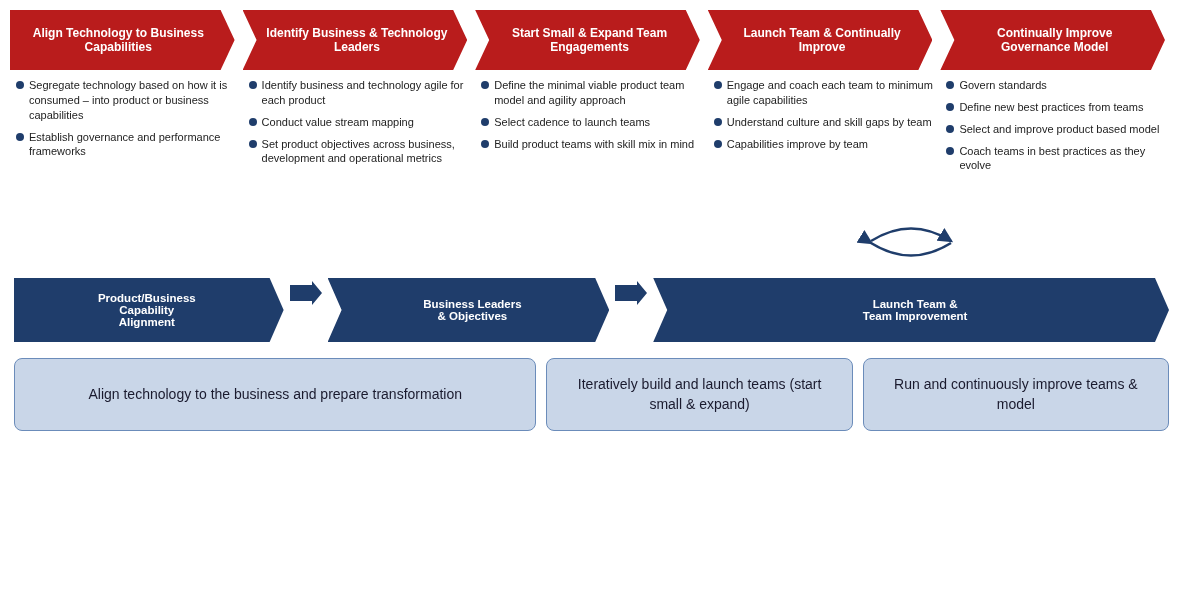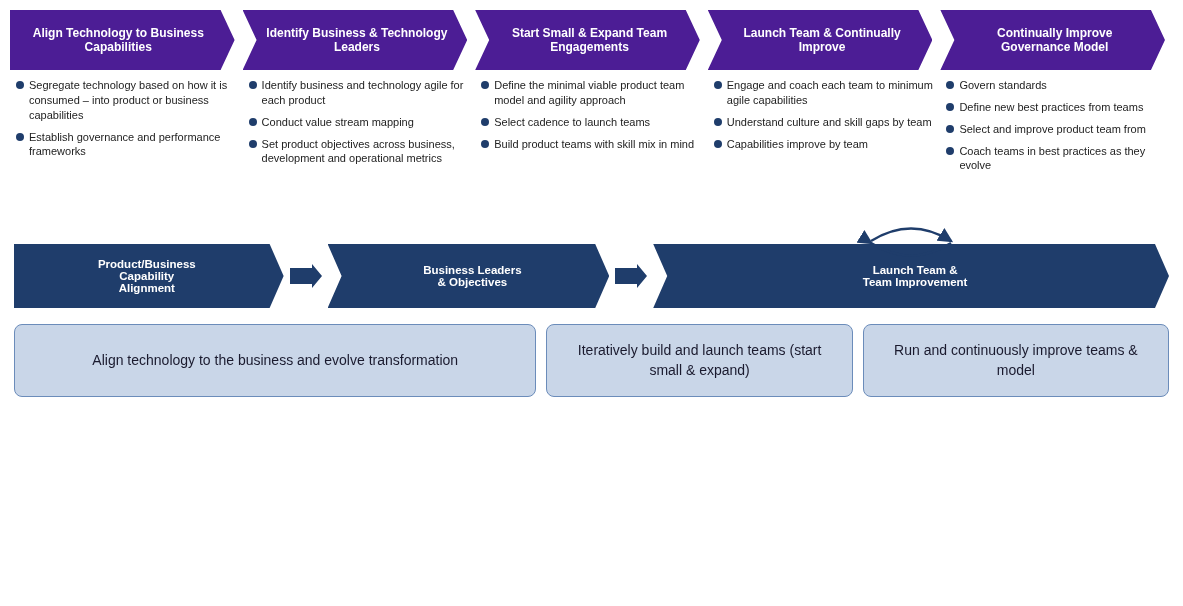--- a/index.html
+++ b/index.html
@@ -28,21 +28,21 @@
       flex: 1;
       min-height: 220px;
     }
 
     
     .chevron-header {
       display: flex;
       align-items: center;
       justify-content: center;
       text-align: center;
-      background: #4c1d95;
+      background: #b91c1c;
       color: #fff;
       font-weight: bold;
       font-size: 12px;
       padding: 8px 18px 8px 22px;
       min-height: 60px;
       position: relative;
       margin-right: 8px;
       clip-path: polygon(0 0, calc(100% - 14px) 0, 100% 50%, calc(100% - 14px) 100%, 0 100%, 14px 50%);
     }
 
@@ -96,20 +96,21 @@
       font-size: 11.5px;
       text-align: center;
       padding: 10px 14px 10px 22px;
       position: relative;
       clip-path: polygon(0 0, calc(100% - 14px) 0, 100% 50%, calc(100% - 14px) 100%, 0 100%, 14px 50%);
       min-height: 64px;
       display: flex;
       align-items: center;
       justify-content: center;
       flex: 1;
+      margin-top: 34px;
     }
 
     .arrow-box.first {
       clip-path: polygon(0 0, calc(100% - 14px) 0, 100% 50%, calc(100% - 14px) 100%, 0 100%);
       padding-left: 10px;
     }
 
     .arrow-connector {
       width: 36px;
       flex-shrink: 0;
@@ -260,21 +261,21 @@
           <li>
             <span class="bullet-dot"></span>
             <span>Govern standards</span>
           </li>
           <li>
             <span class="bullet-dot"></span>
             <span>Define new best practices from teams</span>
           </li>
           <li>
             <span class="bullet-dot"></span>
-            <span>Select and improve product team from</span>
+            <span>Select and improve product based model</span>
           </li>
           <li>
             <span class="bullet-dot"></span>
             <span>Coach teams in best practices as they evolve</span>
           </li>
         </ul>
       </div>
     </div>
   </div>
 
@@ -314,16 +315,16 @@
           </marker>
         </defs>
       </svg>
           </div>
         </div>
       </div>
     </div>
   </div>
 
 <div class="bottom-row">
-<div class="bottom-box wide">Align technology to the business and evolve transformation</div>
+<div class="bottom-box wide">Align technology to the business and prepare transformation</div>
     <div class="bottom-box narrow">Iteratively build and launch teams (start small &amp; expand)</div>
     <div class="bottom-box narrow">Run and continuously improve teams &amp; model</div>
   </div>
 
 </body></html>

